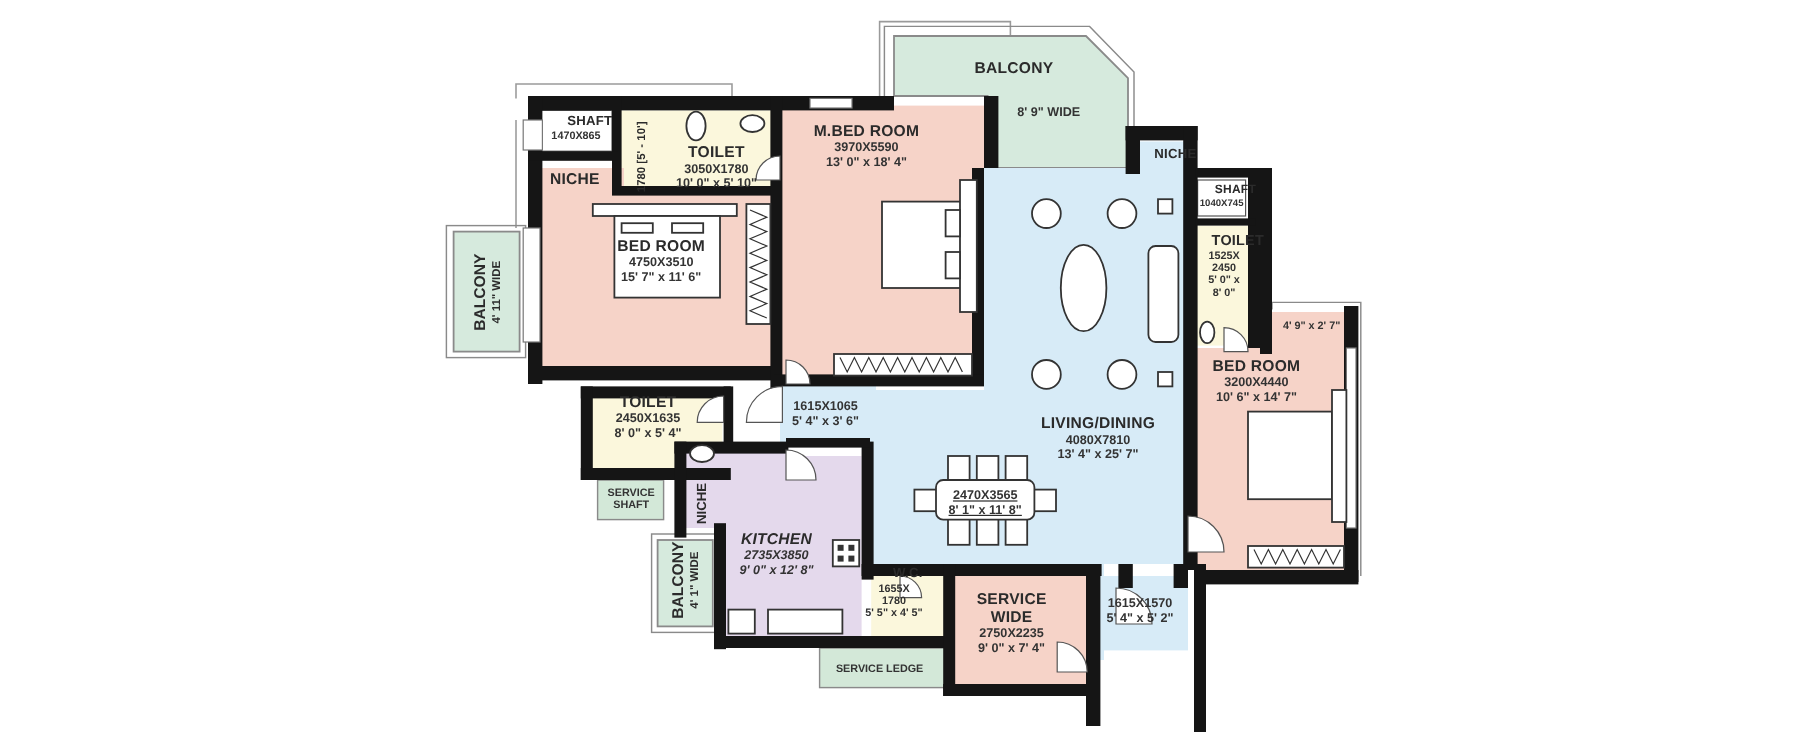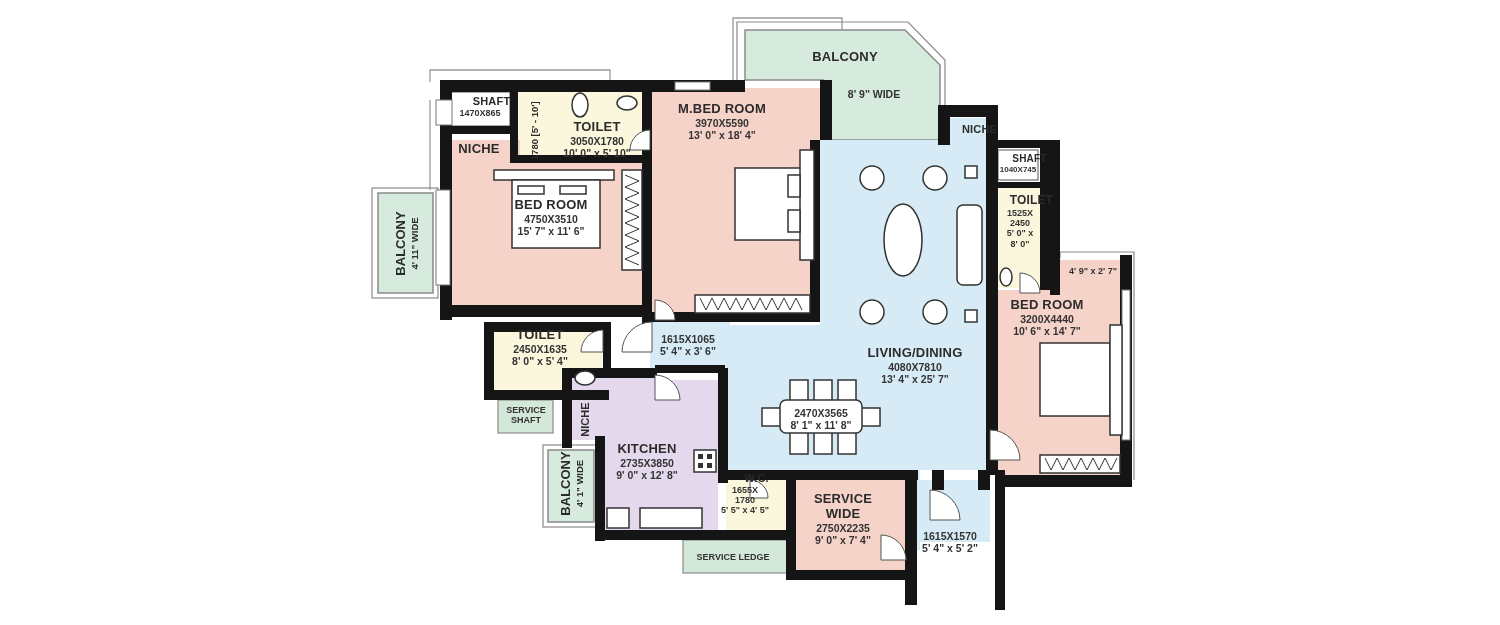--- a/index.html
+++ b/index.html
@@ -284,30 +284,30 @@
   <div class="d">1615X1065</div>
   <div class="d">5' 4" x 3' 6"</div>
 </div>
 
 <div class="lbl" style="left:915px;top:346px;">
   <div class="t">LIVING/DINING</div>
   <div class="d">4080X7810</div>
   <div class="d">13' 4" x 25' 7"</div>
 </div>
 
-<div class="lbl" style="left:821px;top:407px;">
+<div class="lbl" style="left:821px;top:407px;text-decoration:underline;">
   <div class="d">2470X3565</div>
   <div class="d">8' 1" x 11' 8"</div>
 </div>
 
 <div class="vert" style="left:566px;top:413px;width:40px;transform:rotate(-90deg);">
   <div class="t" style="font-size:11px">NICHE</div>
 </div>
 
-<div class="lbl" style="left:647px;top:442px;">
+<div class="lbl" style="left:647px;top:442px;font-style:italic;">
   <div class="t">KITCHEN</div>
   <div class="d">2735X3850</div>
   <div class="d">9' 0" x 12' 8"</div>
 </div>
 
 <div class="vert" style="left:531px;top:470px;width:80px;transform:rotate(-90deg);">
   <div class="t">BALCONY</div>
   <div class="d">4' 1" WIDE</div>
 </div>
 
@@ -322,16 +322,16 @@
   <div class="t">SERVICE</div>
   <div class="t">WIDE</div>
   <div class="d">2750X2235</div>
   <div class="d">9' 0" x 7' 4"</div>
 </div>
 
 <div class="lbl small" style="left:733px;top:552px;text-align:right;">
   <div class="d">SERVICE LEDGE</div>
 </div>
 
-<div class="lbl" style="left:950px;top:497px;margin-top:33px;">
+<div class="lbl" style="left:950px;top:497px;">
   <div class="d">1615X1570</div>
   <div class="d">5' 4" x 5' 2"</div>
 </div>
 
 </body></html>

